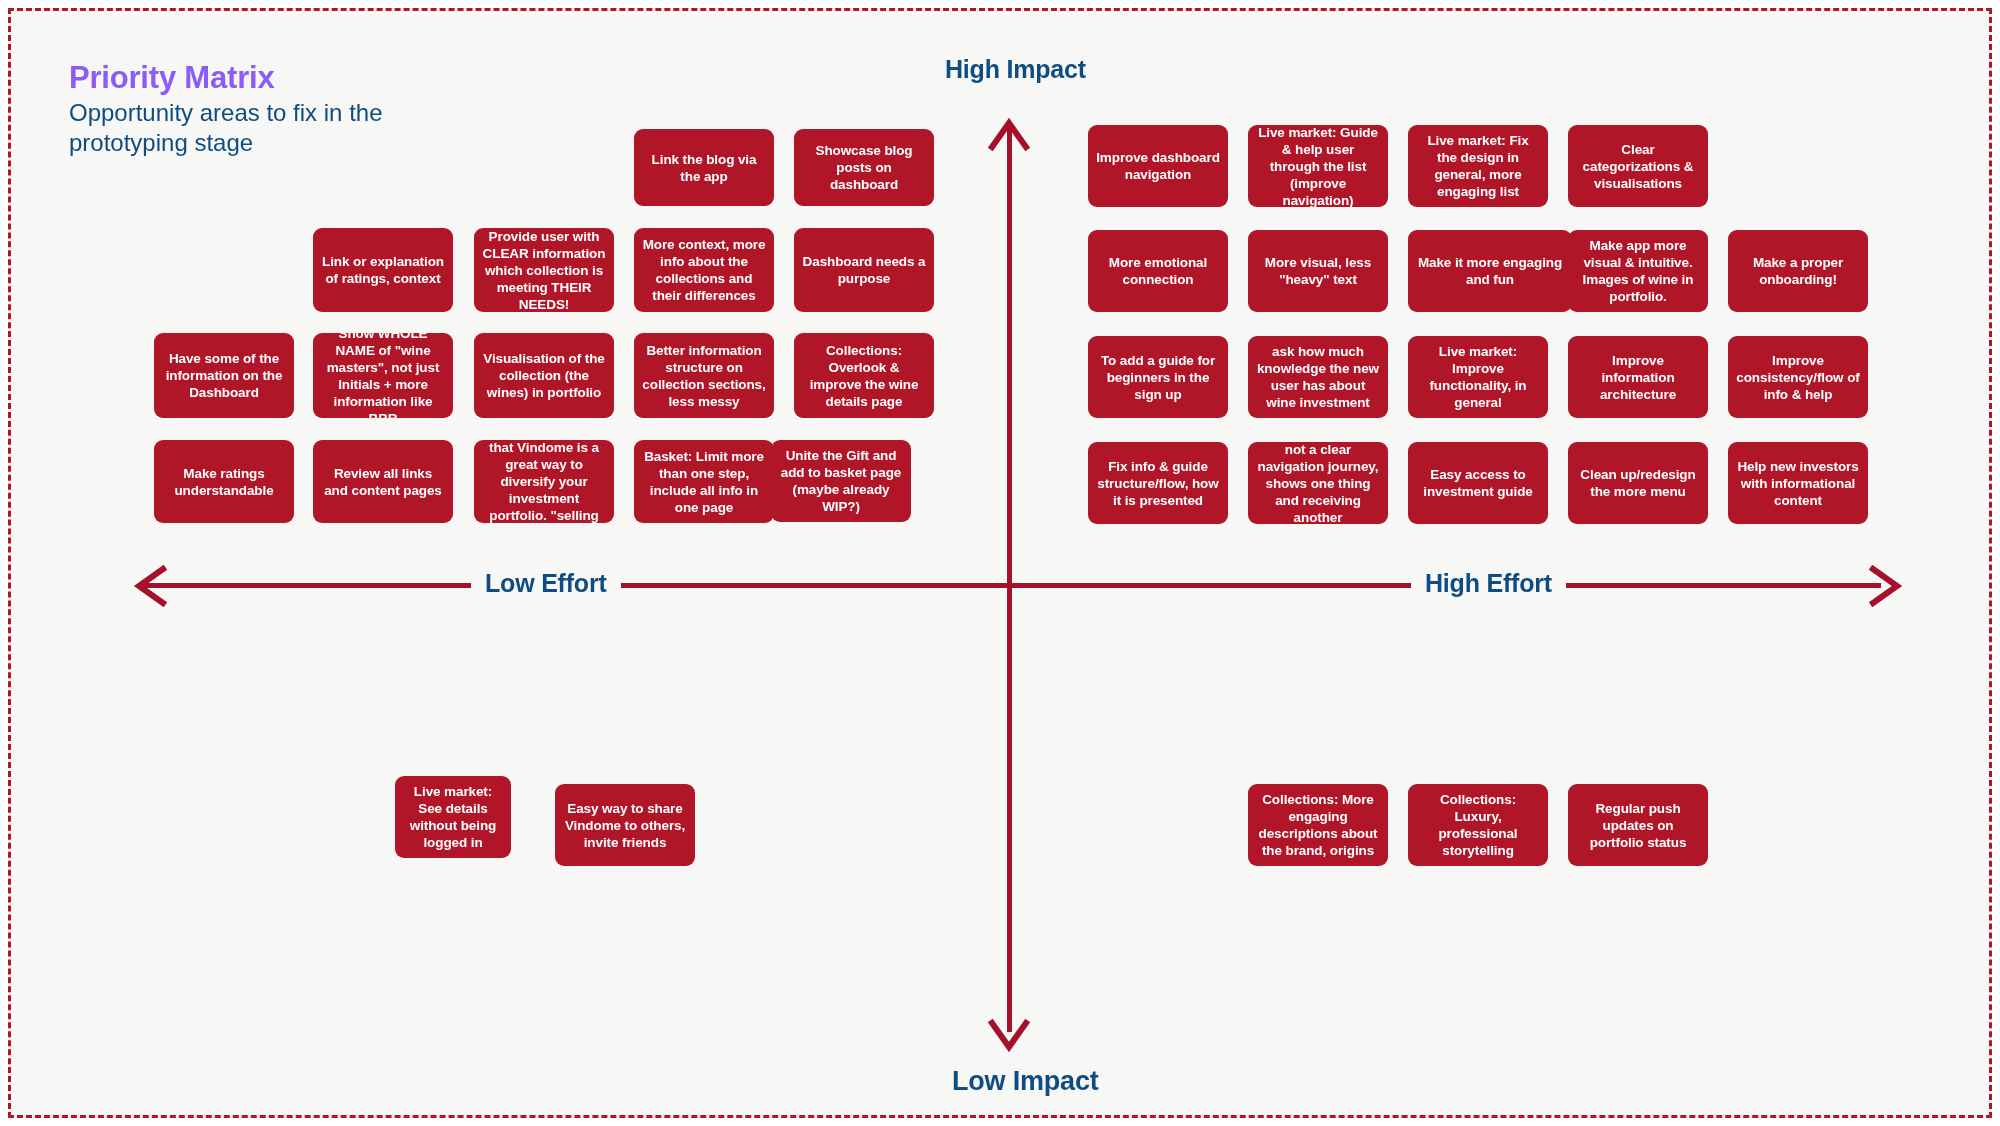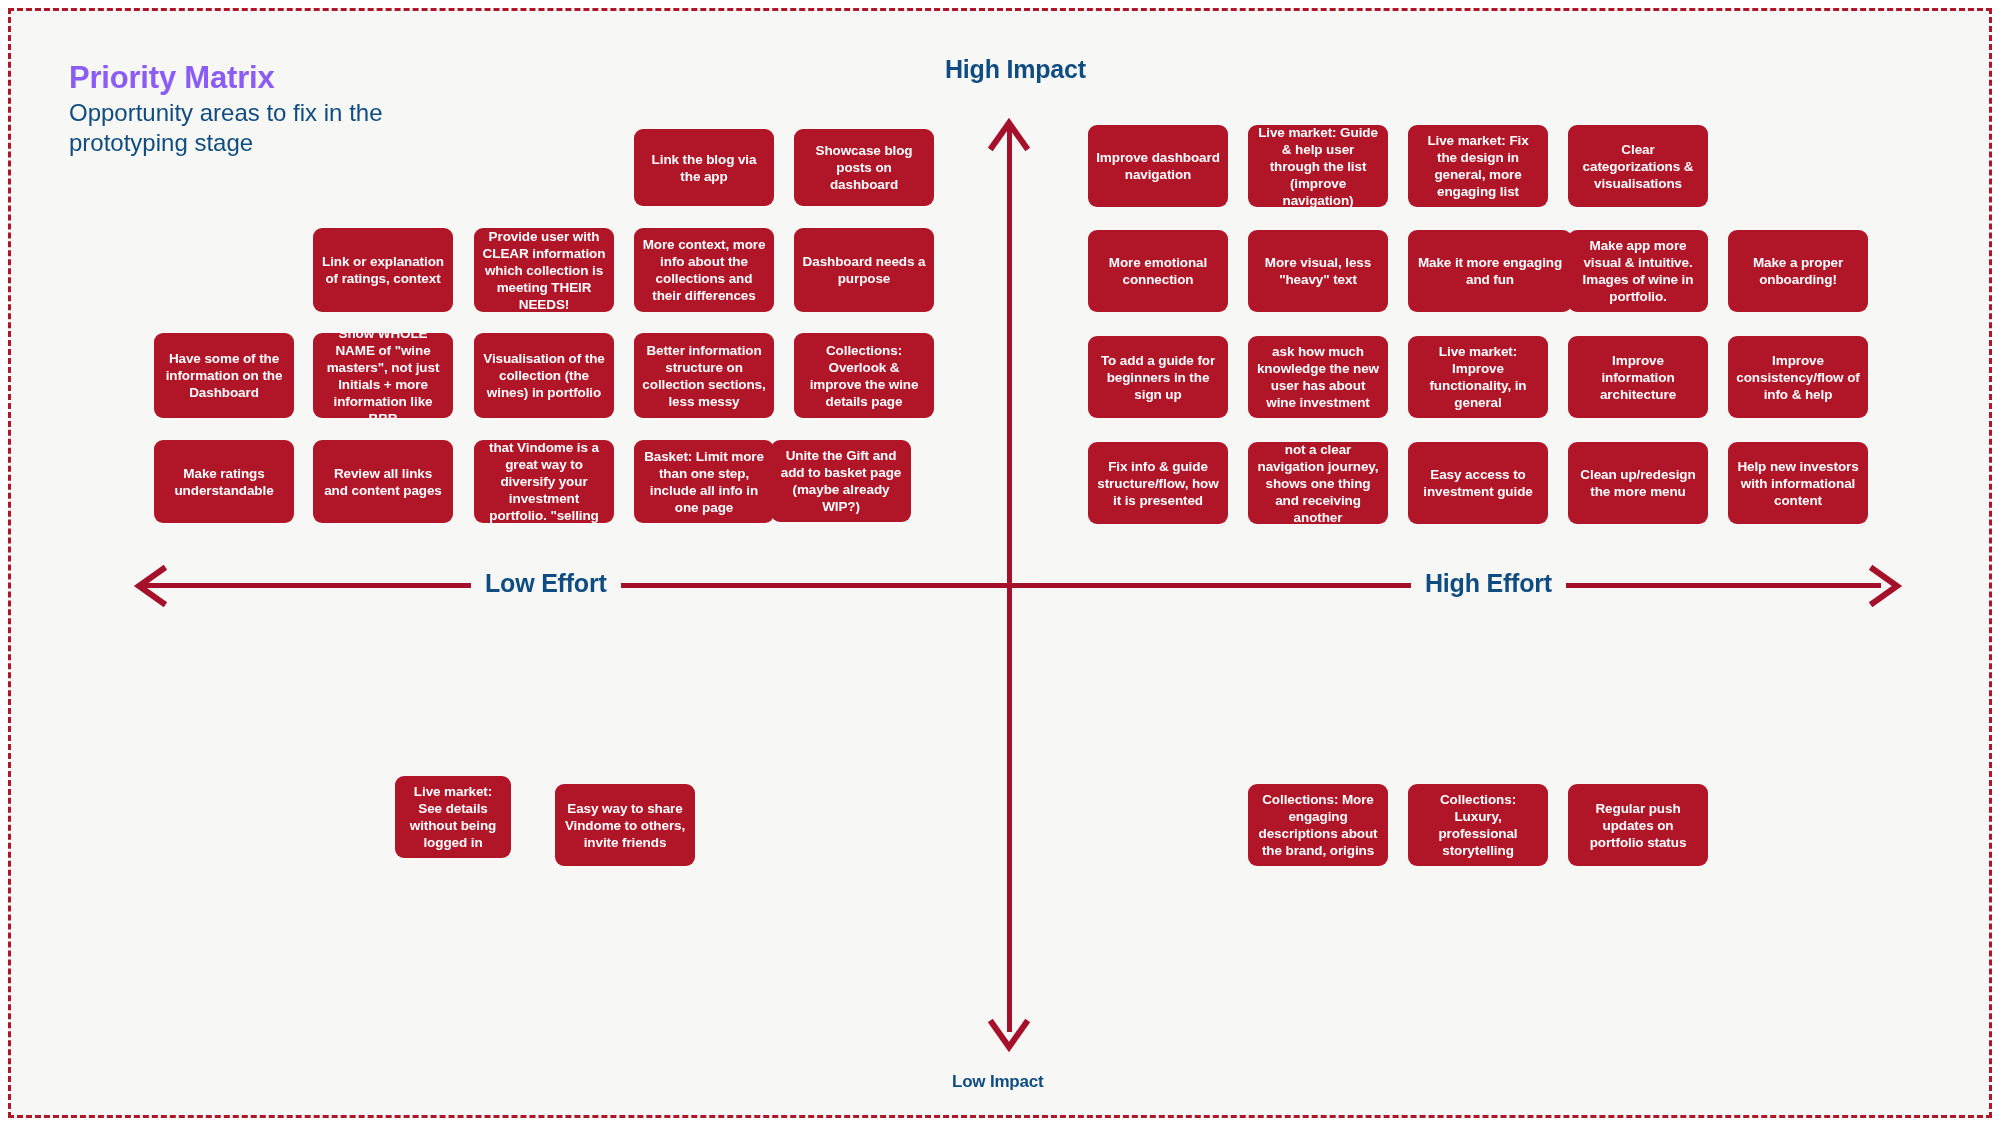--- a/index.html
+++ b/index.html
@@ -39,21 +39,21 @@
   #arrow-up{left:975px;top:106px;}
   #arrow-down{left:975px;top:996px;}
   .axis-label{
     position:absolute;color:#0f4c81;font-weight:bold;
     font-size:25px;letter-spacing:-0.2px;
     background:#f7f7f6;padding:0 14px;white-space:nowrap;
   }
   #label-low-effort{left:460px;top:558px;}
   #label-high-effort{left:1400px;top:558px;}
   #label-high-impact{left:920px;top:44px;font-size:25px;}
-  #label-low-impact{left:927px;top:1055px;font-size:17px;margin-top:6px;}
+  #label-low-impact{left:927px;top:1055px;font-size:27px;}
   
   .card{
     position:absolute;
     background:#b01528;
     color:#ffffff;
     border-radius:9px;
     font-size:13.5px;
     font-weight:bold;
     line-height:1.26;
     text-align:center;

